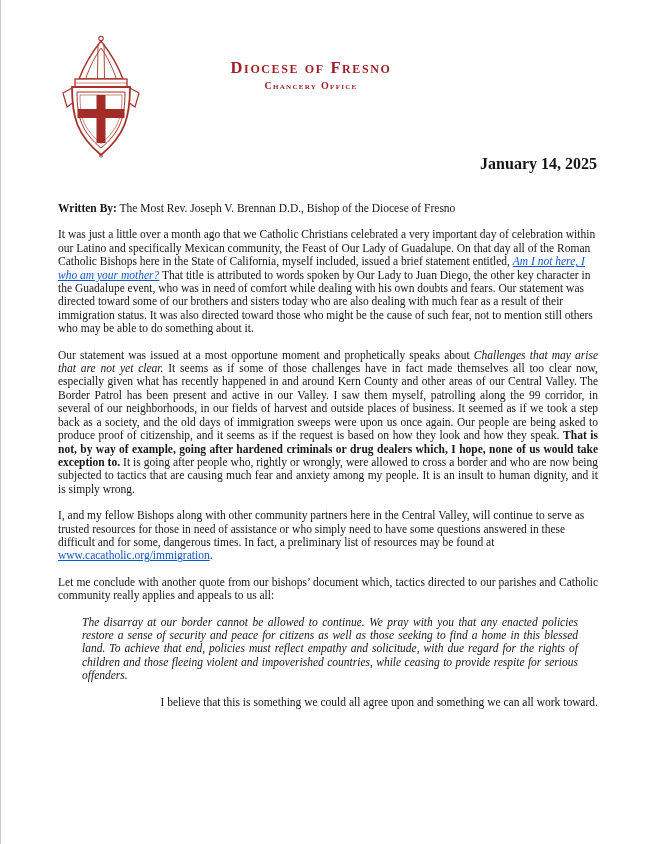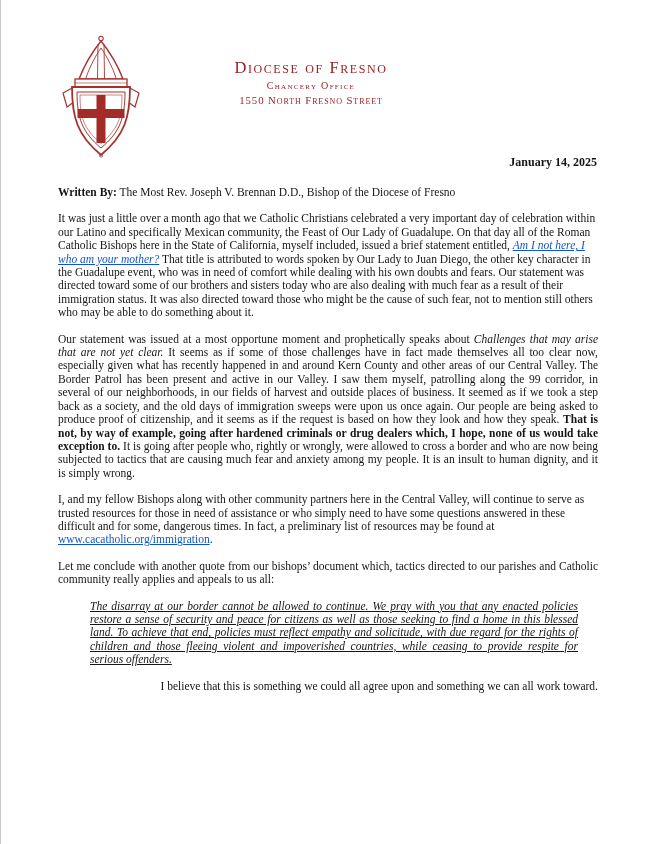--- a/index.html
+++ b/index.html
@@ -16,37 +16,37 @@
   }
   
   .letterhead { position: absolute; top: 0; left: 0; right: 0; height: 170px; }
   .crest { position: absolute; left: 60px; top: 35px; }
   .lh-text {
     position: absolute; left: 310px; top: 58px;
     transform: translateX(-50%);
     text-align: center; white-space: nowrap;
     color: #9c2125;
     font-variant: small-caps;
-    font-weight: normal;
+    font-weight: bold;
   }
   .lh-org    { font-size: 16.5px; letter-spacing: 1.6px; line-height: 20px; }
   .lh-office { font-size: 10px; letter-spacing: 1.3px; line-height: 16px; }
   .lh-addr   { font-size: 10.8px; letter-spacing: 0.9px; line-height: 13px; }
   
   .date {
     position: absolute; top: 155px; right: 57px;
-    font-size: 12px; font-weight: bold;
+    font-size: 16px; font-weight: bold;
   }
   .content {
     position: absolute; top: 186px; left: 57px; width: 540px;
     font-size: 11.5px; line-height: 13.4px;
   }
-  .byline { margin: 0 0 13px 0; }
+  .byline { margin: 16px 0 13px 0; }
   .para   { margin: 0 0 13px 0; }
-  .para.quote { margin-left: 32px; margin-right: 20px; font-style: italic; text-decoration: underline; }
+  .para.quote { margin-left: 24px; margin-right: 20px; font-style: italic; }
   .b { font-weight: bold; }
   .i { font-style: italic; }
   a.lnk { color: #1155cc; text-decoration: underline; }
   a.lnk.i { font-style: italic; }
 </style>
 </head>
 <body>
 
 <div class="page">
 
@@ -70,21 +70,20 @@
       <path d="M19,60 L61,60 C61,83 57,94 40,108.5 C23,94 19,83 19,60 Z" stroke="#a4332e" stroke-width="0.6"></path>
 
       <path d="M35.5,60 h9 v14 h19 v9 h-19 v25 h-9 v-25 h-19 v-9 h19 Z" fill="#a32b28"></path>
 
       <circle cx="40" cy="120.5" r="1.6" stroke="#a4332e" stroke-width="0.8"></circle>
     </svg>
 
     <div class="lh-text">
       <div class="lh-org">Diocese of Fresno</div>
       <div class="lh-office">Chancery Office</div>
-      <div class="lh-addr">1550 North Fresno Street</div>
     </div>
   </header>
 
   <div class="date">January 14, 2025</div>
 
   <main class="content">
     <p class="byline"><span class="b">Written By:</span><span> The Most Rev. Joseph V. Brennan D.D., Bishop of the Diocese of Fresno</span></p>
     <div>
         <p class="para" style="text-align: left;"><span>It was just a little over a month ago that we Catholic Christians celebrated a very important day of celebration within our Latino and specifically Mexican community, the Feast of Our Lady of Guadalupe. On that day all of the Roman Catholic Bishops here in the State of California, myself included, issued a brief statement entitled, </span><a href="#" class="lnk i">Am I not here, I who am your mother?</a><span>  That title is attributed to words spoken by Our Lady to Juan Diego, the other key character in the Guadalupe event, who was in need of comfort while dealing with his own doubts and fears. Our statement was directed toward some of our brothers and sisters today who are also dealing with much fear as a result of their immigration status. It was also directed toward those who might be the cause of such fear, not to mention still others who may be able to do something about it.</span></p>
         <p class="para" style="text-align: justify;"><span>Our statement was issued at a most opportune moment and prophetically speaks about </span><span class="i">Challenges that may arise that are not yet clear.</span><span> It seems as if some of those challenges have in fact made themselves all too clear now, especially given what has recently happened in and around Kern County and other areas of our Central Valley. The Border Patrol has been present and active in our Valley. I saw them myself, patrolling along the 99 corridor, in several of our neighborhoods, in our fields of harvest and outside places of business. It seemed as if we took a step back as a society, and the old days of immigration sweeps were upon us once again. Our people are being asked to produce proof of citizenship, and it seems as if the request is based on how they look and how they speak. </span><span class="b">That is not, by way of example, going after hardened criminals or drug dealers which, I hope, none of us would take exception to.</span><span> It is going after people who, rightly or wrongly, were allowed to cross a border and who are now being subjected to tactics that are causing much fear and anxiety among my people. It is an insult to human dignity, and it is simply wrong.</span></p>

